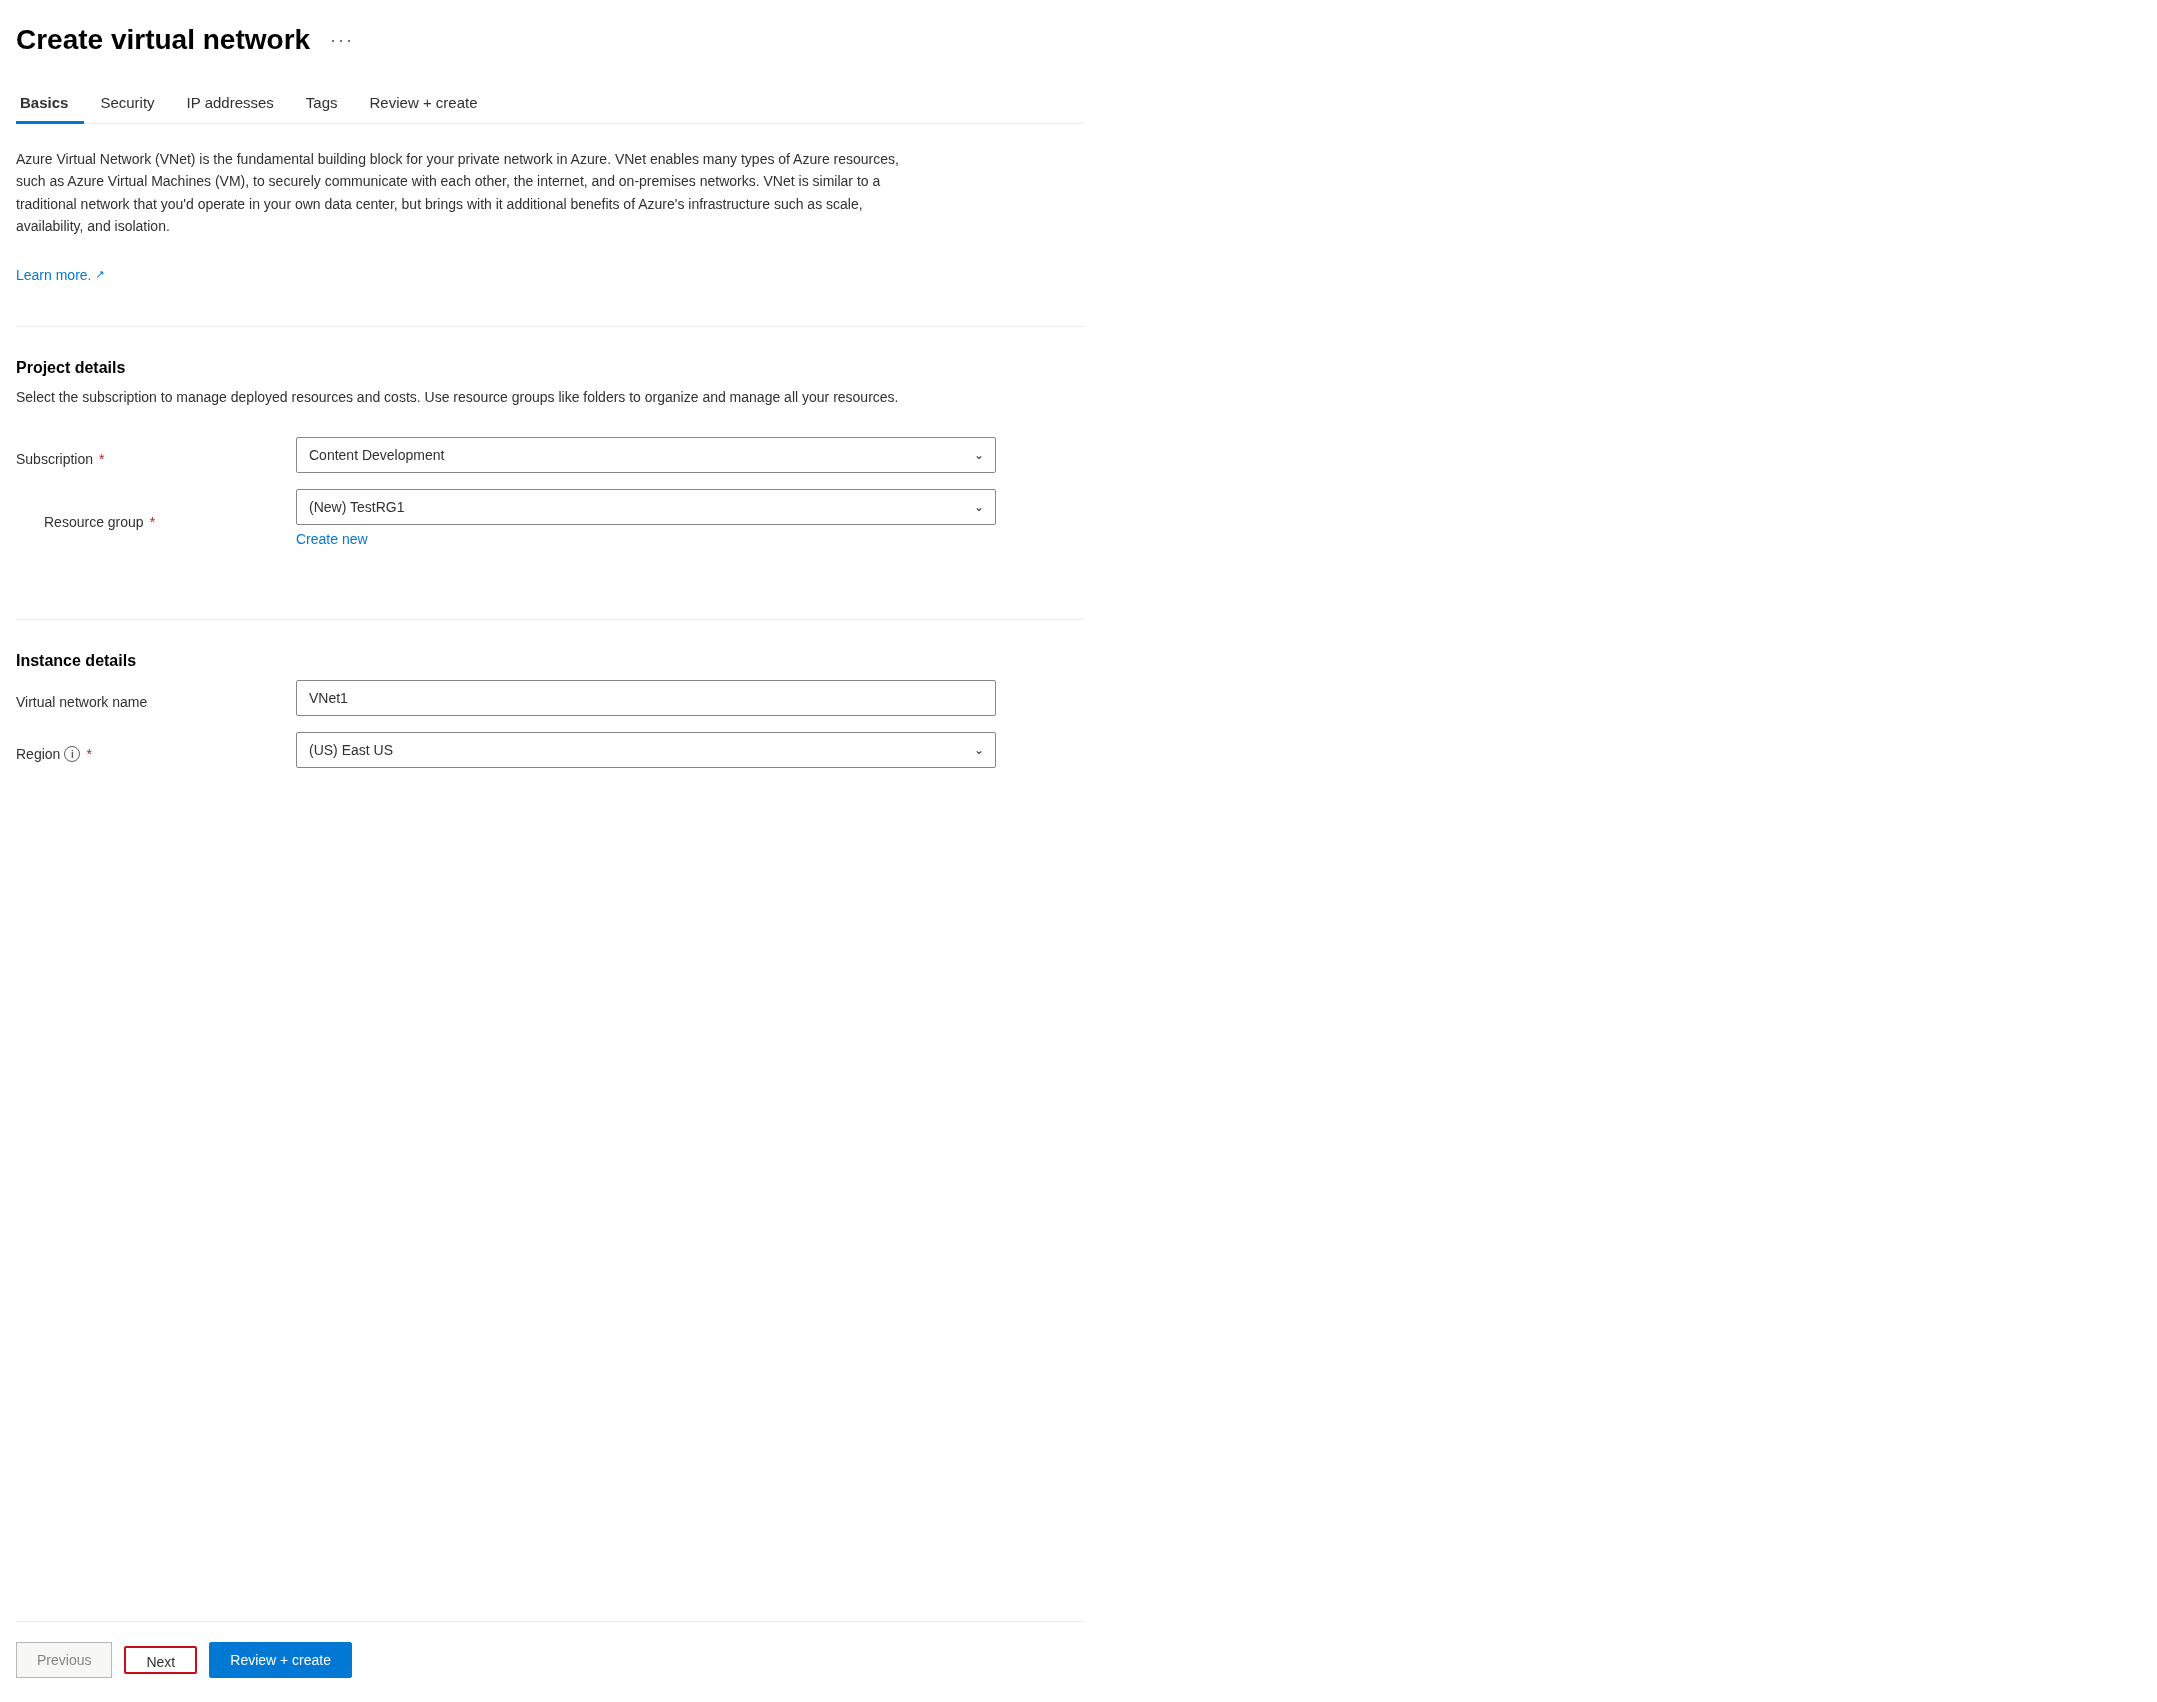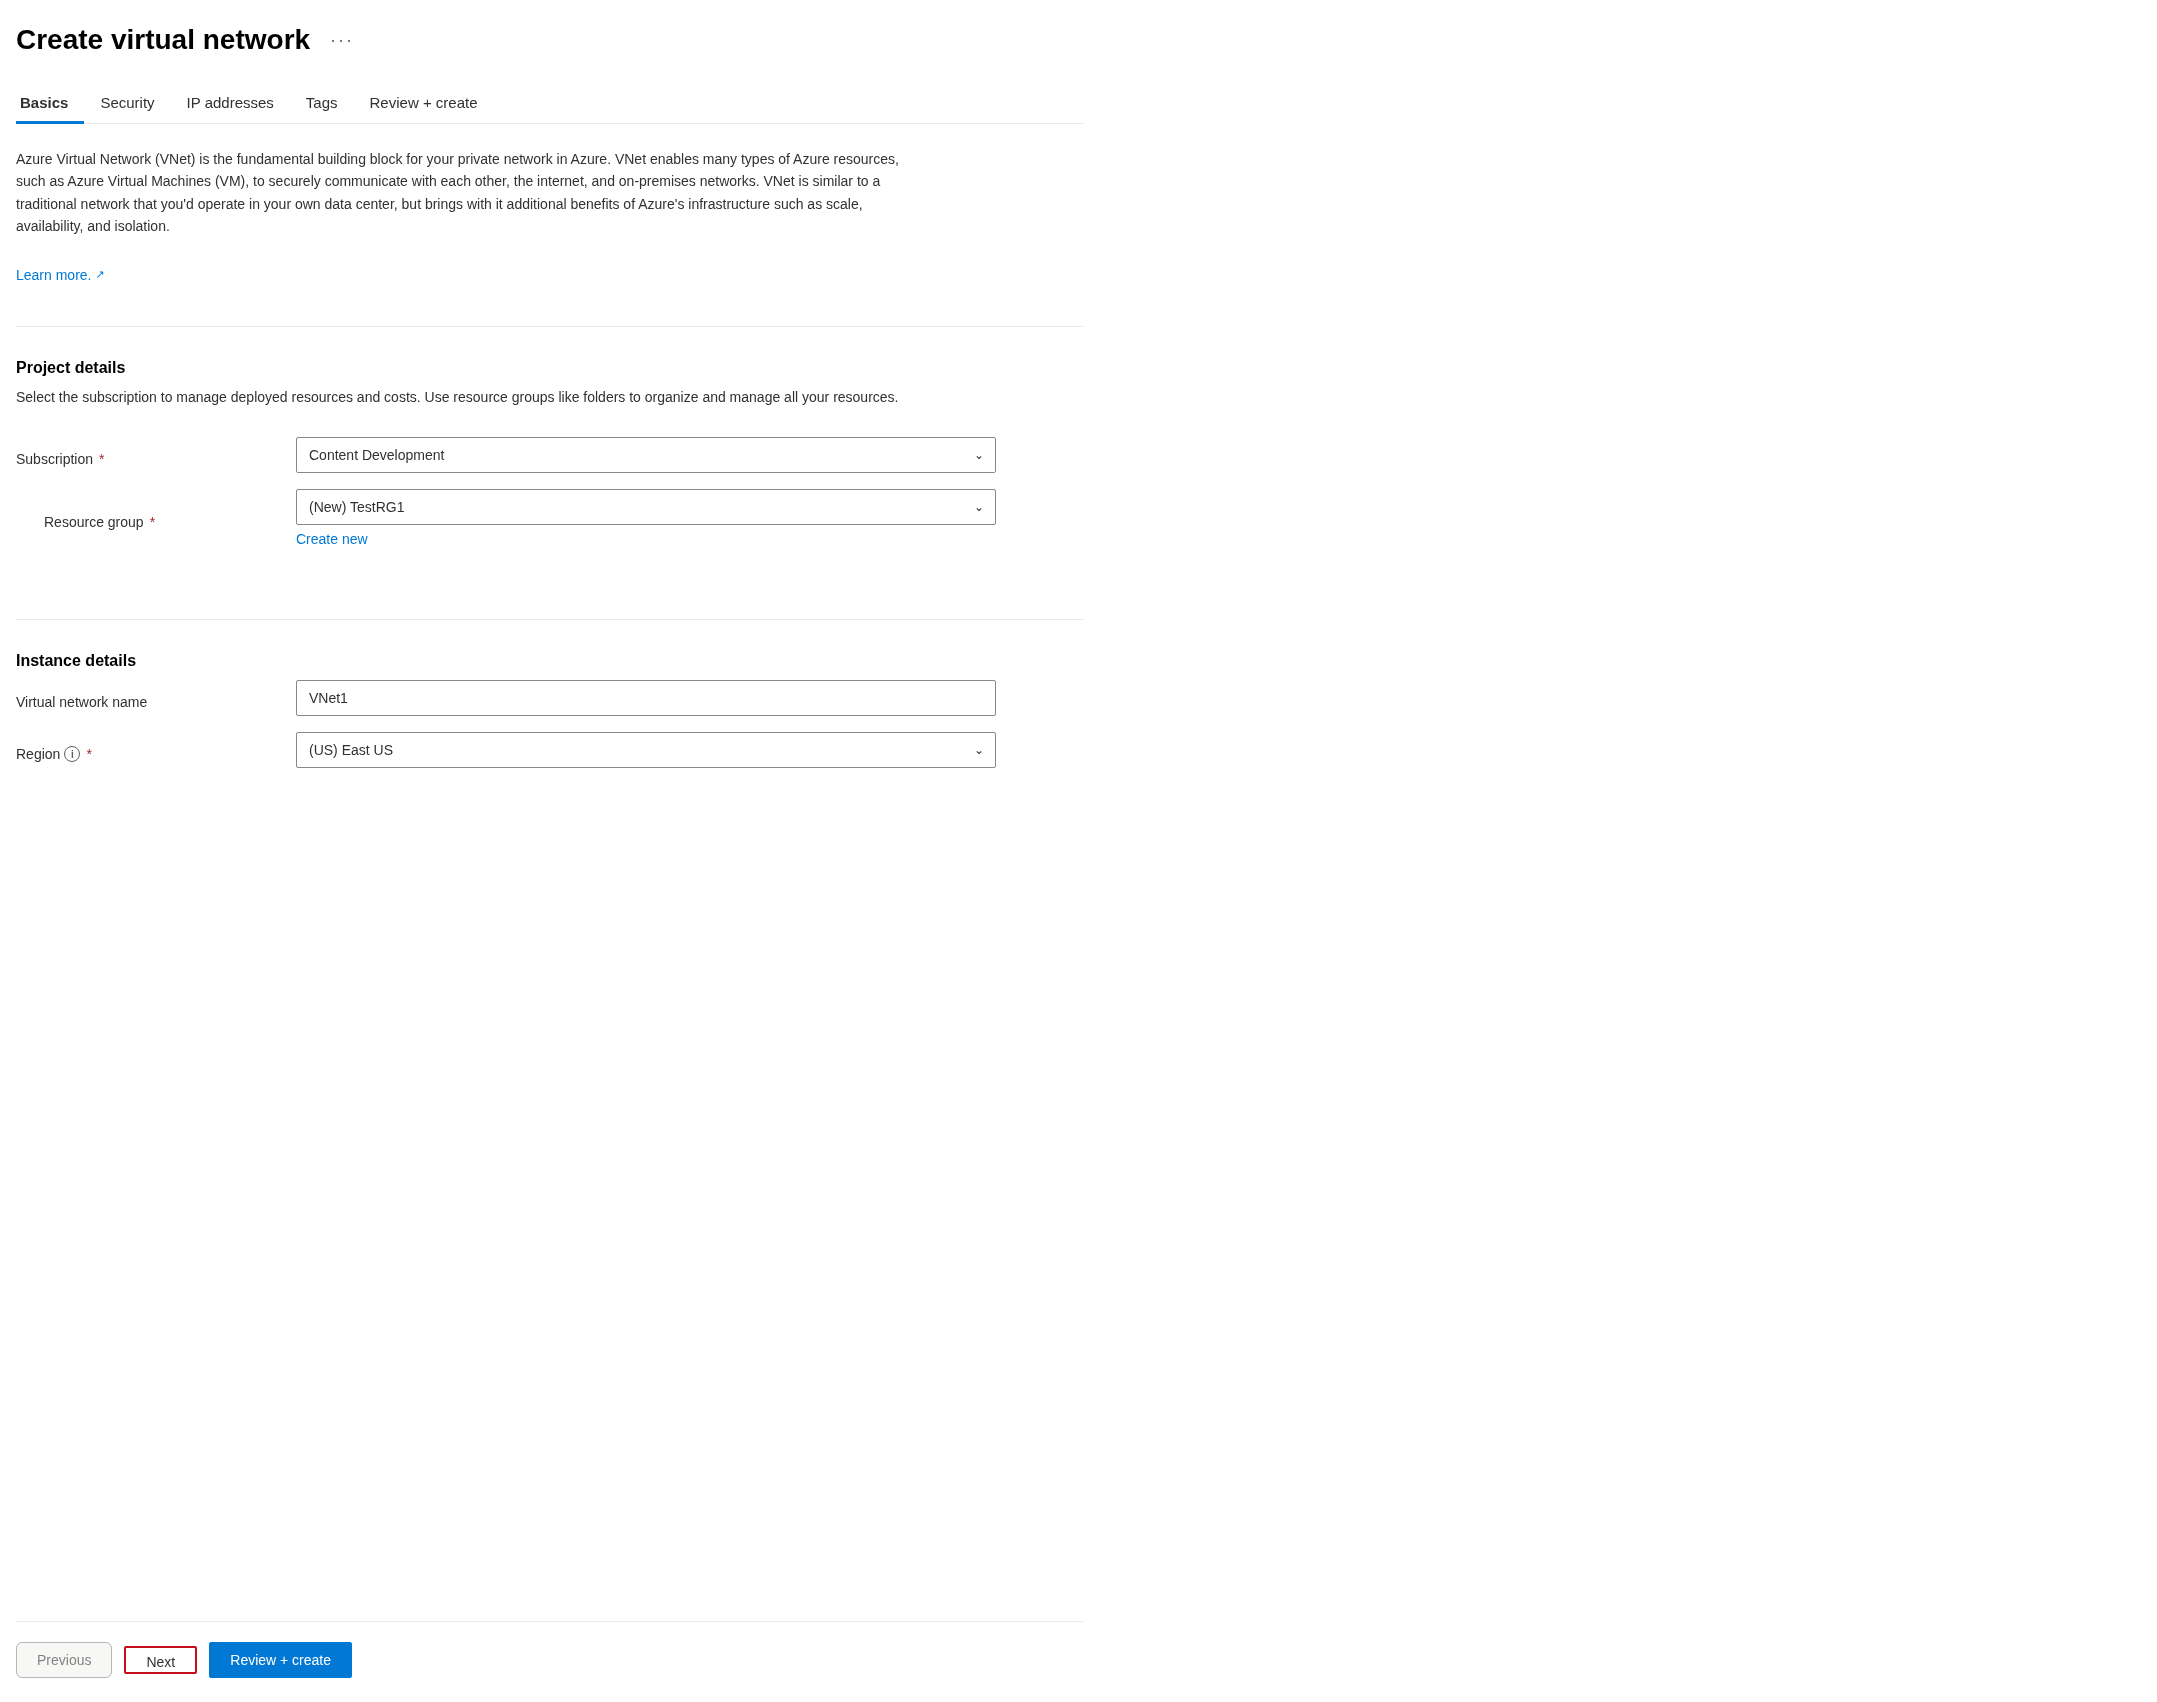--- a/index.html
+++ b/index.html
@@ -195,21 +195,21 @@
       border-top: 1px solid #edebe9;
       padding-top: 20px;
       display: flex;
       align-items: center;
       gap: 12px;
     }
     .btn-previous {
       padding: 6px 20px;
       background: #f3f2f1;
       border: 1px solid #8a8886;
-      border-radius: 6px;
+      border-radius: 0;
       font-size: 14px;
       color: #323130;
       cursor: pointer;
       height: 36px;
       opacity: 0.6;
     }
     .btn-next {
       padding: 6px 20px;
       background: #ffffff;
       border: 2px solid #c50f1f;

